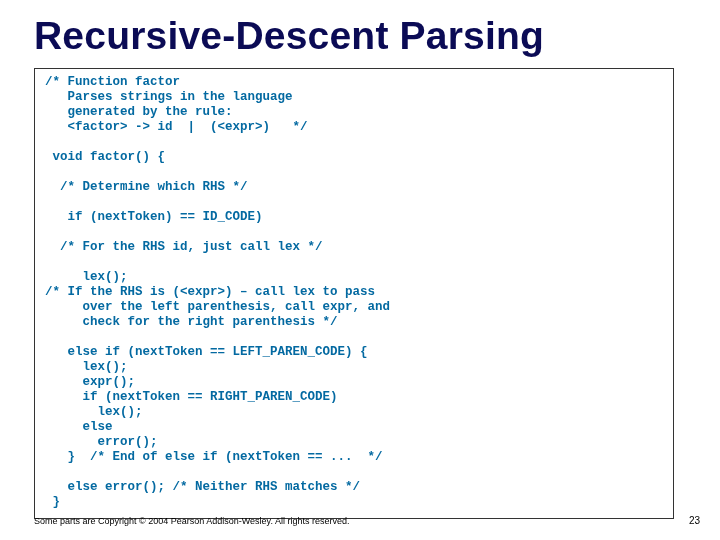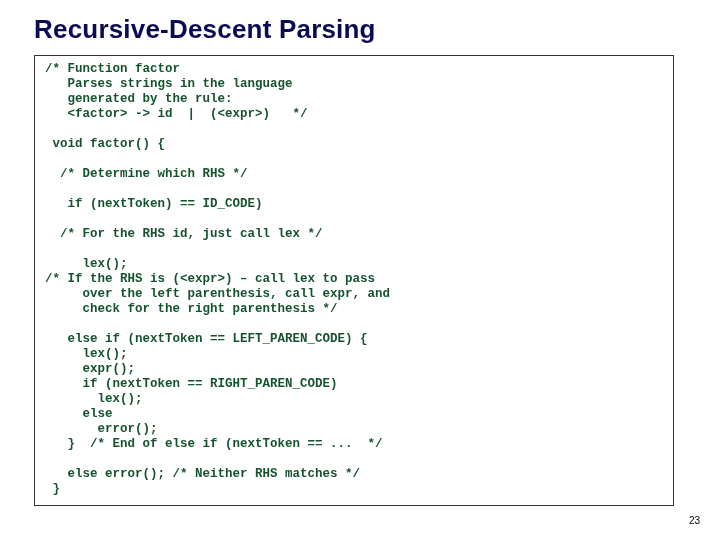--- a/index.html
+++ b/index.html
@@ -13,40 +13,40 @@
     overflow: hidden;
   }
   .slide {
     position: relative;
     width: 720px;
     height: 540px;
     box-sizing: border-box;
     padding: 14px 34px 0 34px;
   }
   .title {
-    font-size: 26px;
+    font-size: 39px;
     font-weight: 700;
     color: #0b0b55;
     margin: 0 0 10px 0;
     letter-spacing: 0.2px;
   }
   .code-box {
     border: 1px solid #333;
     padding: 6px 10px 8px 10px;
     width: 640px;
     box-sizing: border-box;
   }
   .code-box pre {
     margin: 0;
     font-family: "Courier New", Courier, monospace;
     font-weight: 700;
     font-size: 12.5px;
     line-height: 15px;
     white-space: pre;
-    color: #14532d;
+    color: #0369a1;
   }
   .footer {
     position: absolute;
     left: 34px;
     bottom: 14px;
     font-size: 9px;
     color: #000;
   }
   .page-num {
     position: absolute;
@@ -87,14 +87,15 @@
      if (nextToken == RIGHT_PAREN_CODE)
        lex();
      else
        error();
    }  /* End of else if (nextToken == ...  */
 
    else error(); /* Neither RHS matches */
  }</pre>
   </div>
 
+  <div class="footer">Some parts are Copyright © 2004 Pearson Addison-Wesley. All rights reserved.</div>
   <div class="page-num">23</div>
 </div>
 
 </body></html>

